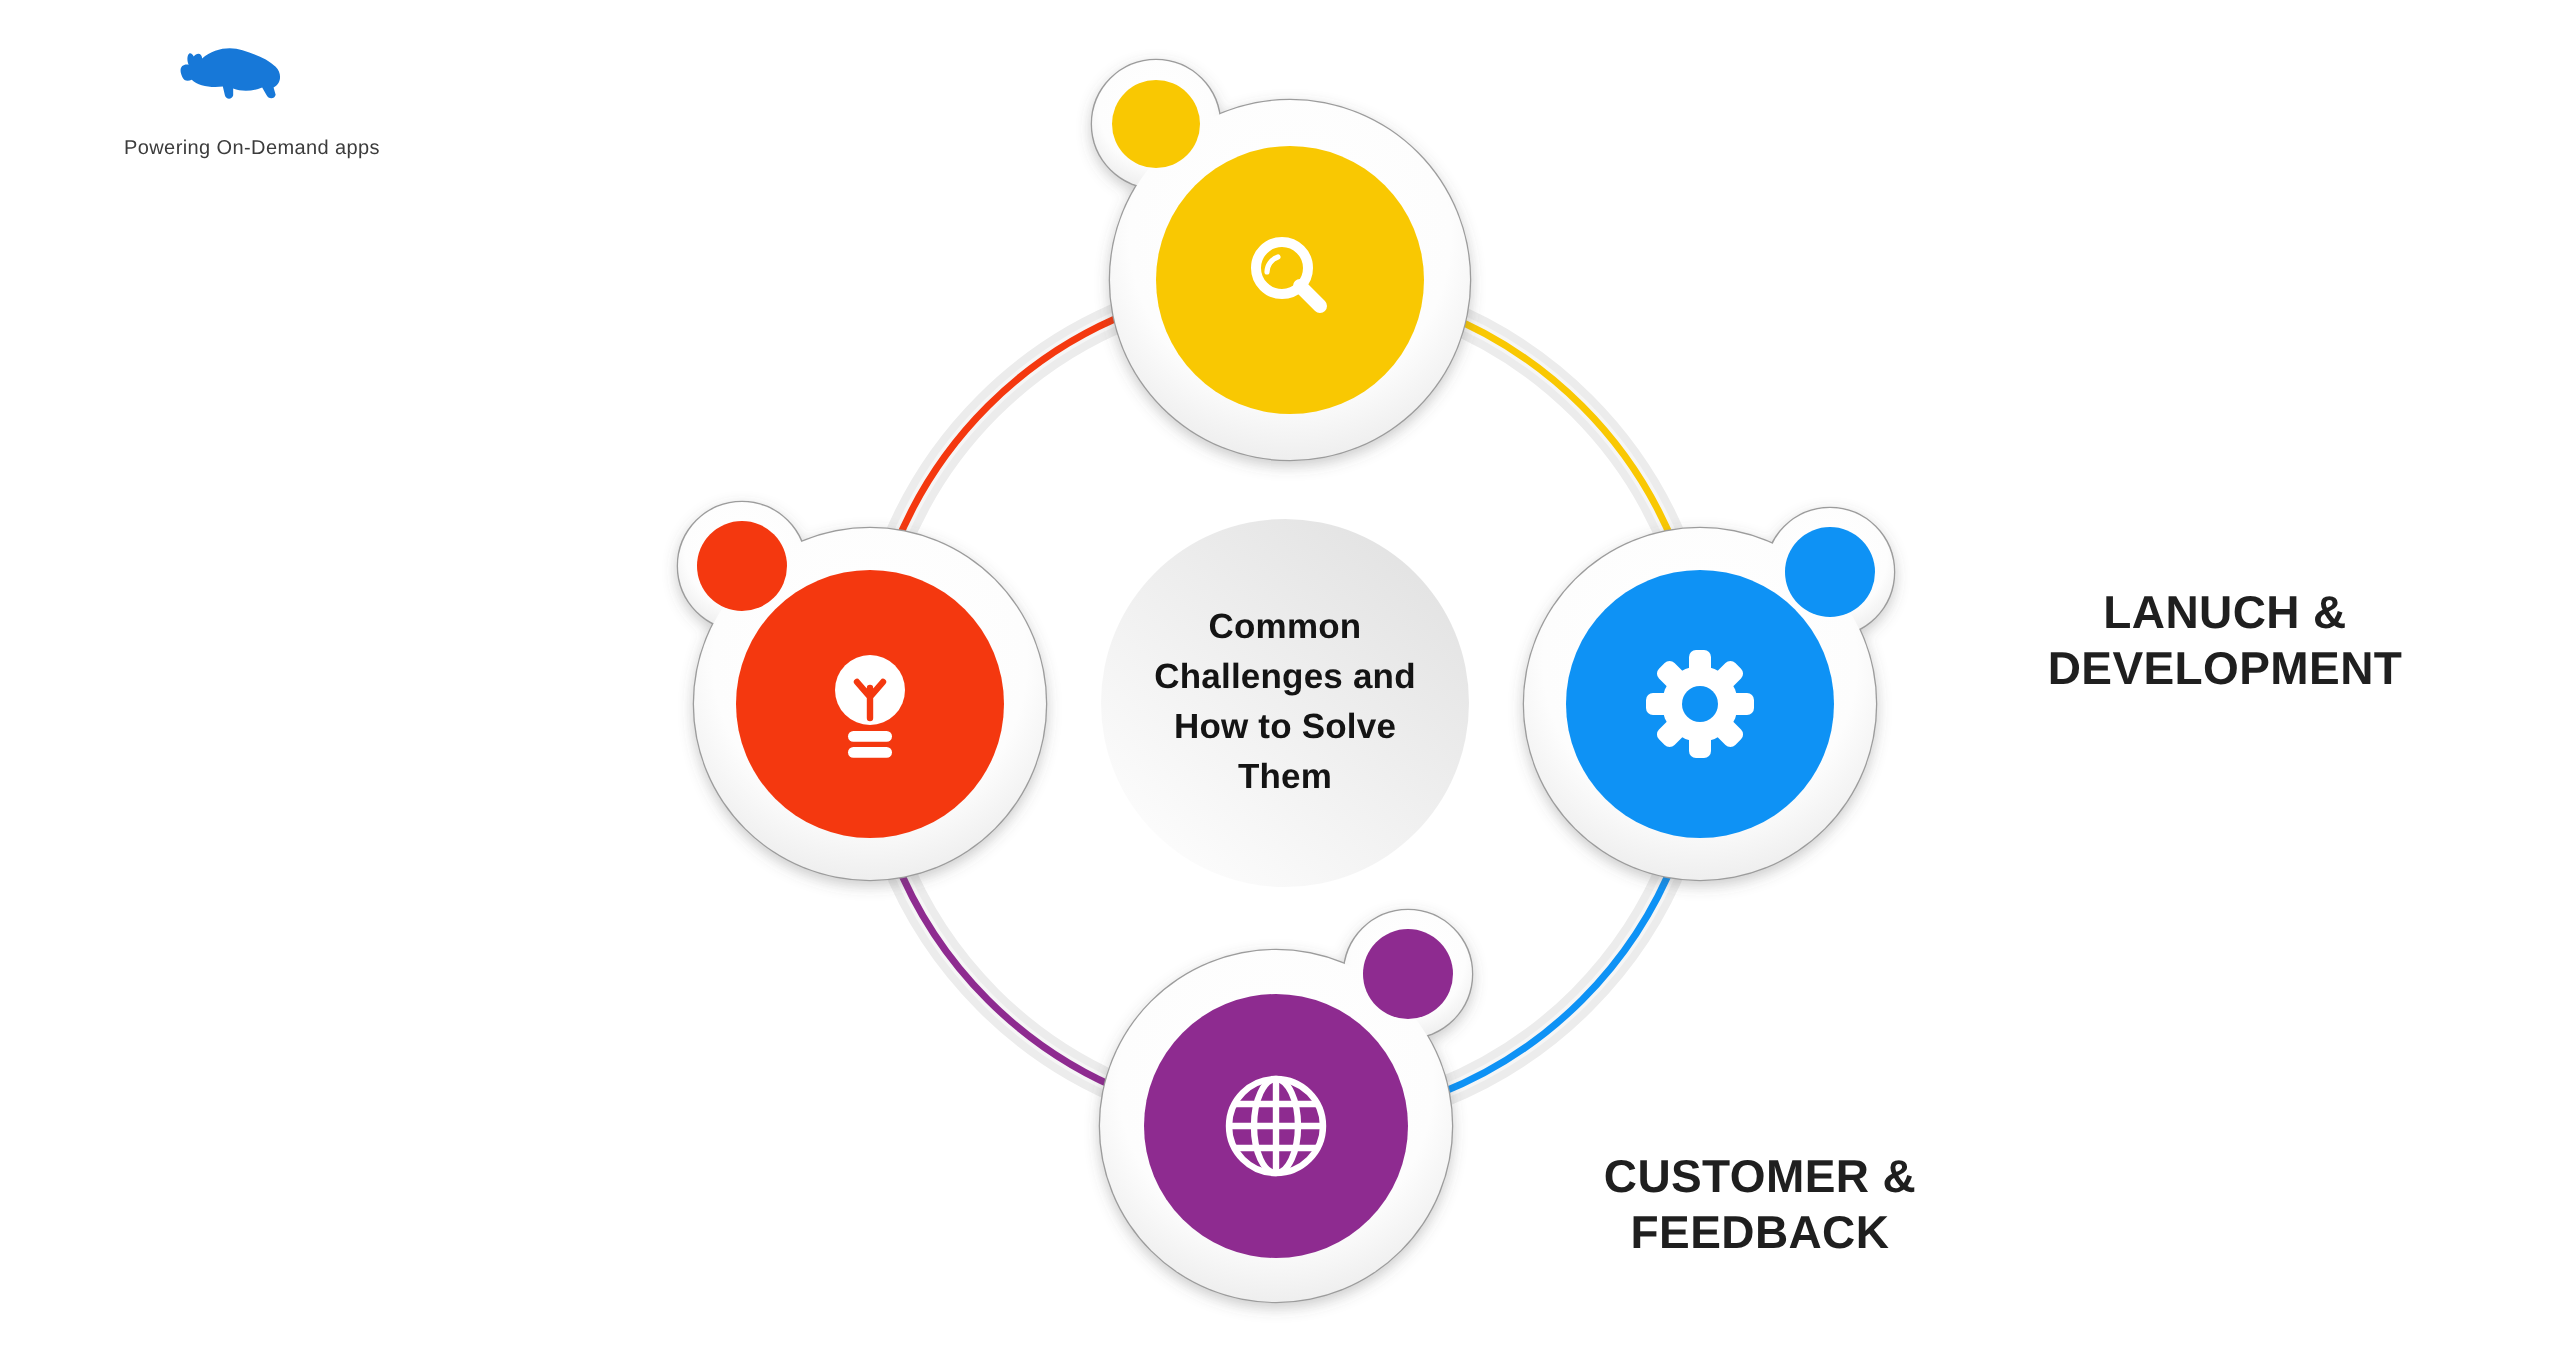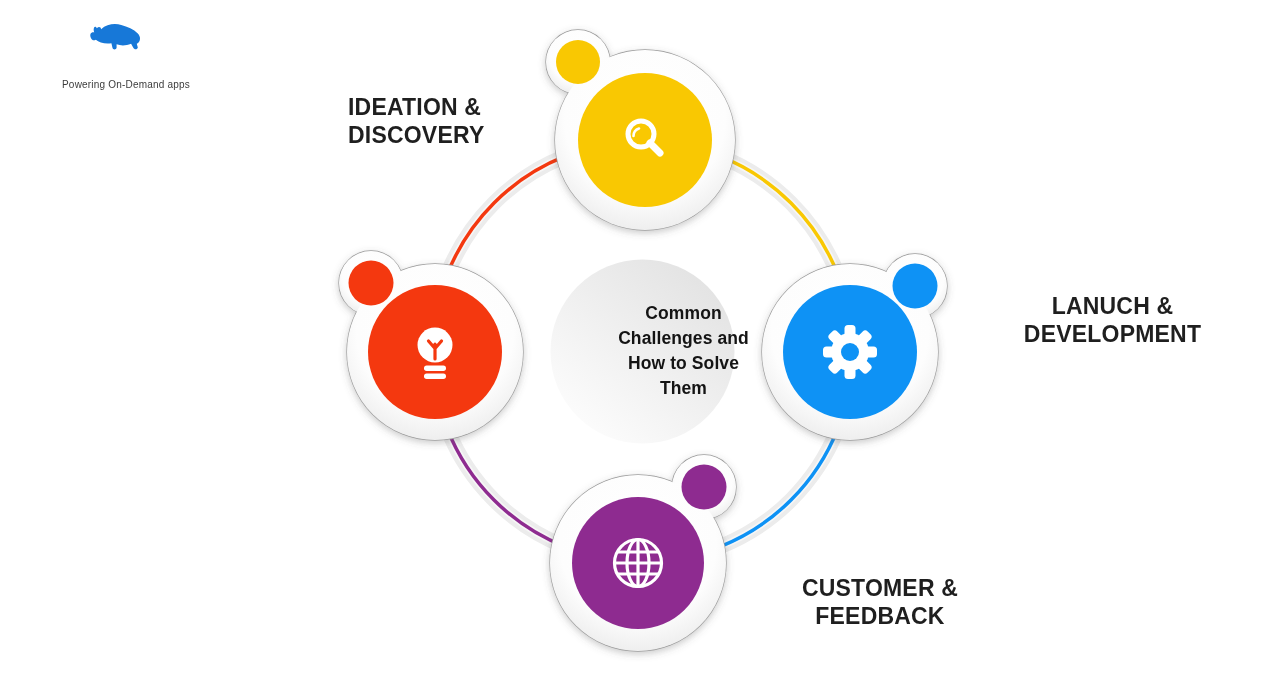--- a/index.html
+++ b/index.html
@@ -13,29 +13,29 @@
     font-size:23px;line-height:28px;letter-spacing:.2px;white-space:pre-line;
   }
   .label.center-align{text-align:center;}
   .label-ideation{left:348px;top:93px;}
   .label-design{left:93px;top:307px;}
   .label-launch{left:1022px;top:292px;width:181px;}
   .label-customer{left:795px;top:574px;width:170px;}
   .center-title{
     position:absolute;left:573px;top:301px;width:139px;
     font-weight:700;font-size:17.5px;line-height:25px;color:#141414;
-    text-align:center;white-space:pre-line;letter-spacing:.1px;margin-left:41px;
+    text-align:center;white-space:pre-line;letter-spacing:.1px;
   }
   .logo{position:absolute;left:30px;top:20px;width:220px;height:84px;}
   .rhino{position:absolute;left:56px;top:2px;width:56px;height:29px;}
   .brand{
     position:absolute;left:0;top:14px;font-size:37px;font-weight:700;
     color:#333333;letter-spacing:-.5px;
   }
-  .tagline{position:absolute;left:32px;top:59px;font-size:10px;color:#3c3c3c;letter-spacing:.2px;}
+  .tagline{position:absolute;left:32px;top:49px;font-size:10px;color:#3c3c3c;letter-spacing:.2px;}
 </style>
 </head>
 <body>
 
 <div class="stage">
 
   <svg class="diagram" viewBox="0 0 1288 686">
     <defs>
       <radialGradient id="blobGrad" cx="50%" cy="38%" r="72%">
         <stop offset="0%" stop-color="#ffffff"></stop>
@@ -130,22 +130,20 @@
         <circle cx="638" cy="563" r="23.5"></circle>
         <line x1="614.5" y1="563" x2="661.5" y2="563"></line>
         <line x1="617.6" y1="552" x2="658.4" y2="552"></line>
         <line x1="617.6" y1="574" x2="658.4" y2="574"></line>
         <ellipse cx="638" cy="563" rx="11" ry="23.5"></ellipse>
         <line x1="638" y1="539.5" x2="638" y2="586.5"></line>
       </g>
     </g>
   </svg>
 
-  <div class="label label-ideation">IDEATION &amp;
-DISCOVERY</div>
   <div class="label label-customer center-align">CUSTOMER &amp;
 FEEDBACK</div>
   <div class="label label-launch center-align">LANUCH &amp;
 DEVELOPMENT</div>
 
   <div class="center-title">Common
 Challenges and
 How to Solve
 Them</div>
 

